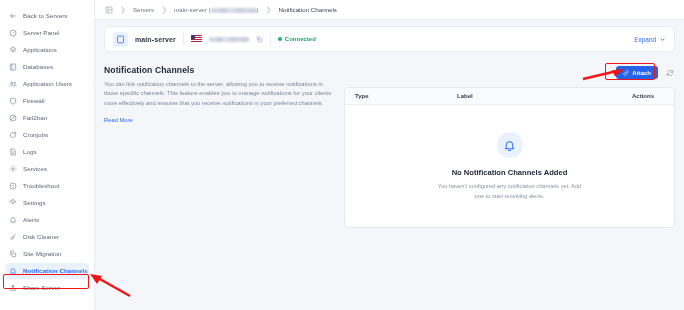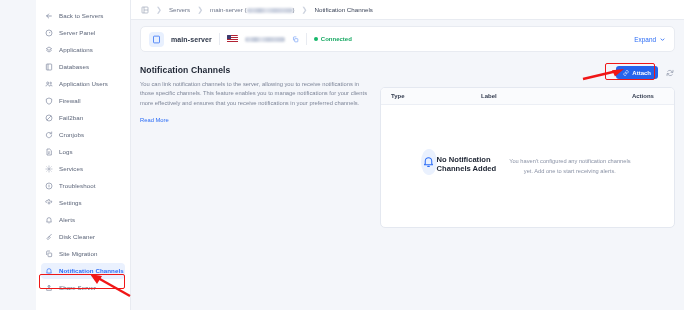--- a/index.html
+++ b/index.html
@@ -2,21 +2,21 @@
 <html><head>
 <meta charset="utf-8">
 <style>
   * { box-sizing: border-box; margin: 0; padding: 0; }
   html, body {
     width: 684px; height: 310px;
     font-family: "Liberation Sans", sans-serif;
     background: #f4f6fa;
     overflow: hidden;
   }
-  .app { display: flex; width: 684px; height: 310px; padding-left: 36px; }
+  .app { display: flex; width: 684px; height: 310px; }
 
   
   .sidebar {
     width: 95px; height: 310px;
     background: #ffffff;
     border-right: 1px solid #e8ebf1;
     padding-top: 8px;
     position: relative;
     flex: 0 0 95px;
   }
@@ -171,22 +171,22 @@
     background: #fafbfd;
     padding: 0 10px;
     font-size: 6px; color: #343d50; font-weight: bold;
   }
   .th-type { width: 33%; }
   .th-label { width: 45%; }
   .th-actions { width: 22%; text-align: right; padding-right: 10px; }
 
   .empty {
     height: 123px;
-    display: flex; flex-direction: row;
-    align-items: center; justify-content: flex-start;
+    display: flex; flex-direction: column;
+    align-items: center; justify-content: center;
     padding: 0 40px;
   }
   .bell-circle {
     width: 26px; height: 26px; border-radius: 50%;
     background: #eaf1fe;
     display: flex; align-items: center; justify-content: center;
     color: #2b6cf6;
     margin-bottom: 10px;
   }
   .empty-title { font-size: 7.6px; color: #1e2533; font-weight: bold; margin-bottom: 5px; }

